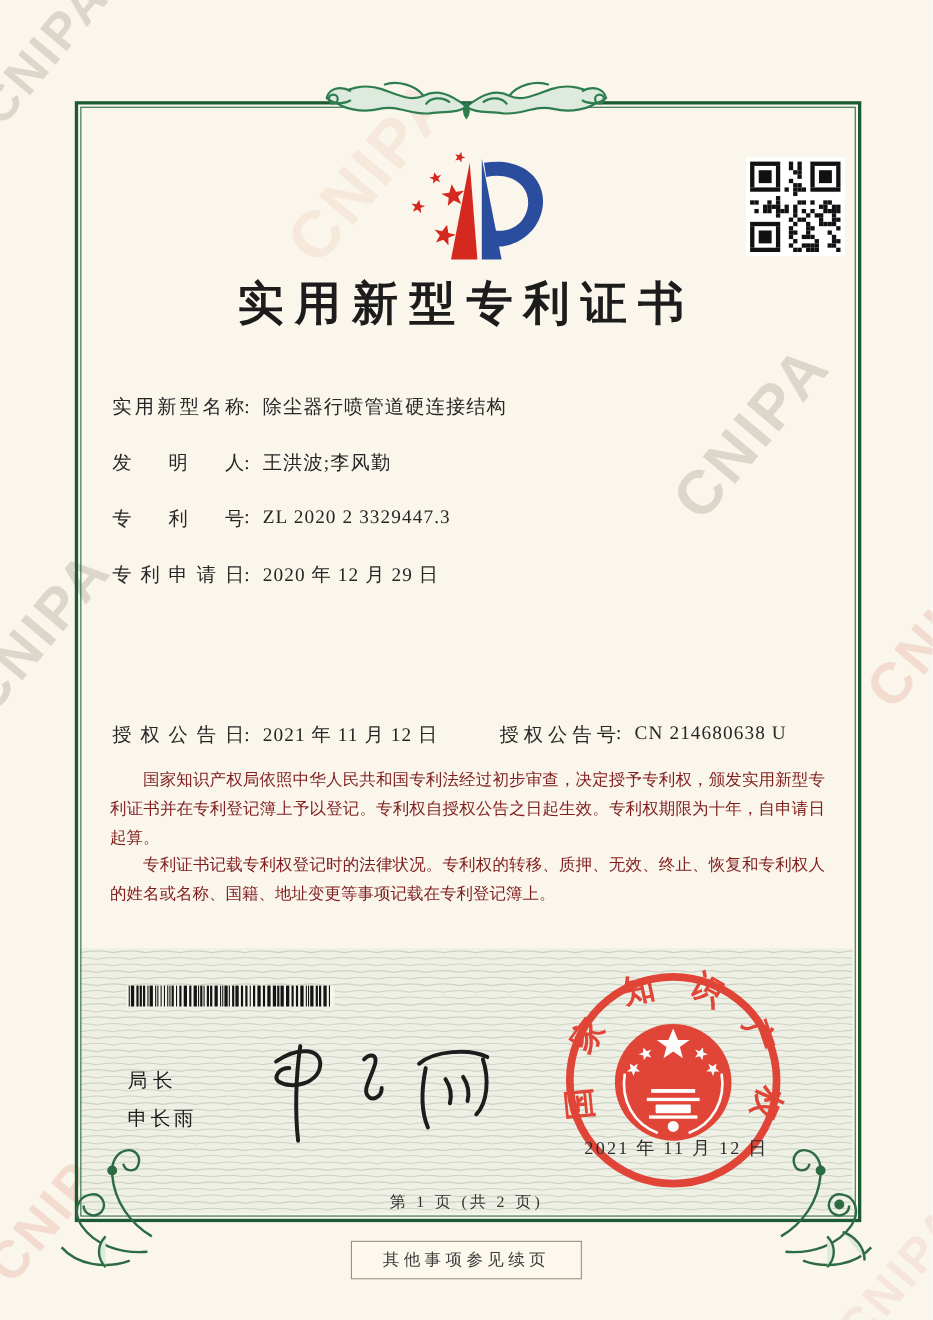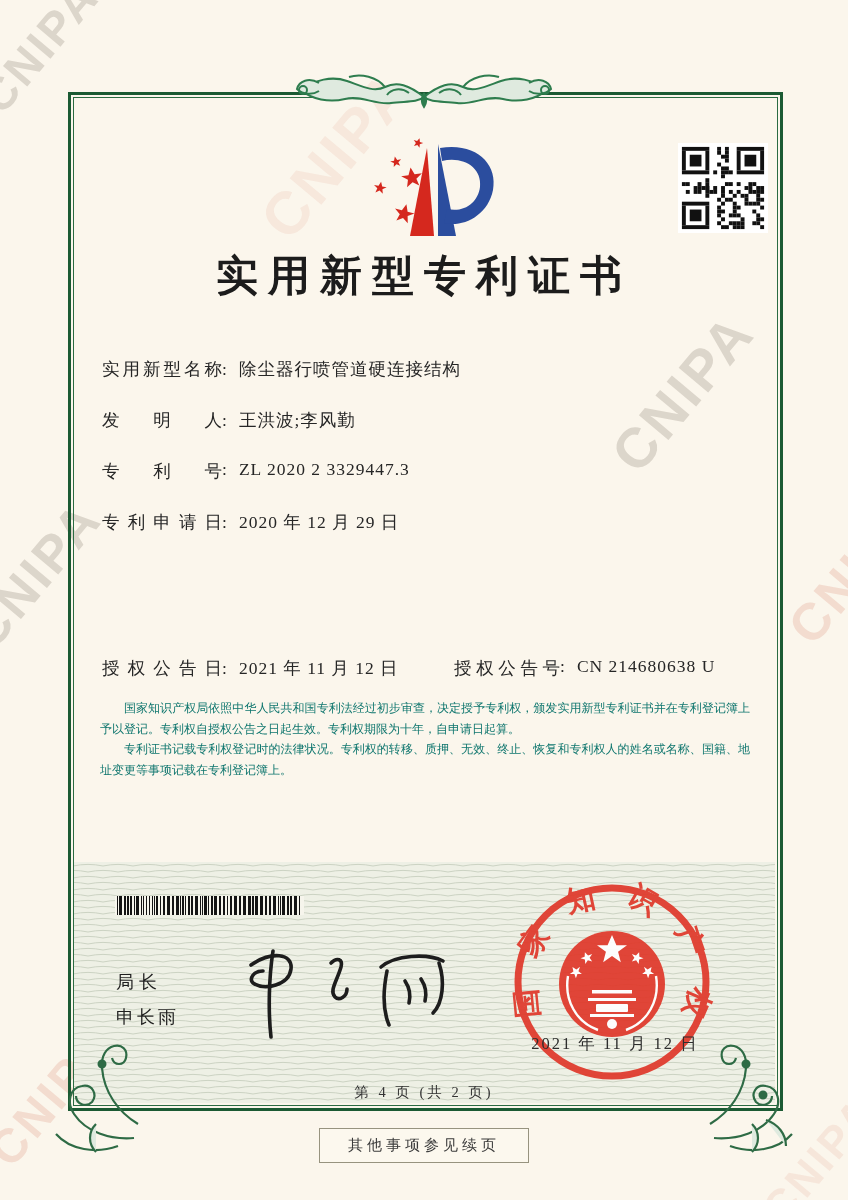--- a/index.html
+++ b/index.html
@@ -21,21 +21,21 @@
          font-weight:700;letter-spacing:10px;color:#1c1c1c;}
 
   .field-row{position:absolute;left:102px;width:660px;font-size:17.5px;color:#262626;}
   .flabel{display:inline-block;width:120px;text-align:justify;text-align-last:justify;vertical-align:top;}
   .colon{margin-right:12px;}
   .fvalue{letter-spacing:1px;margin-top:38px;}
   .pair2{position:absolute;left:352px;top:0;}
   .pair2 .flabel{width:106px;}
 
   .body-text{position:absolute;left:100px;top:698px;width:650px;}
-  .body-text p{margin:0;font-size:12px;line-height:1.72;text-align:justify;text-indent:2em;color:#0f766e;}
+  .body-text p{margin:0;font-size:15px;line-height:1.72;text-align:justify;text-indent:2em;color:#7f1d1d;}
 
   .barcode{position:absolute;left:115px;top:896px;height:19px;background:#f6f5ec;padding:0 2px;
            display:flex;align-items:stretch;}
   .barcode div{background:#141414;}
 
   .director-title{position:absolute;left:116px;top:970px;font-size:18px;letter-spacing:5px;color:#1e1e1e;}
   .director-name{position:absolute;left:116px;top:1005px;font-size:18px;letter-spacing:3px;color:#1e1e1e;}
   .signature{position:absolute;left:235px;top:933px;}
 
   .seal{position:absolute;left:510px;top:880px;}
@@ -400,17 +400,17 @@
       <rect x="80" y="134" width="44" height="3"></rect>
     </g>
     <circle cx="102" cy="144" r="5" fill="#fff"></circle>
     <g stroke="#fff" stroke-width="2.4" fill="none">
       <path d="M58,96 C54,120 66,142 88,150"></path>
       <path d="M146,96 C150,120 138,142 116,150"></path>
     </g>
   </svg>
   <div class="seal-date">2021 年 11 月 12 日</div>
 
-  <div class="page-num">第 4 页 (共 2 页)</div>
+  <div class="page-num">第 1 页 (共 2 页)</div>
 
   <div class="cont-box">其他事项参见续页</div>
 
 </div>
 
 </body></html>

